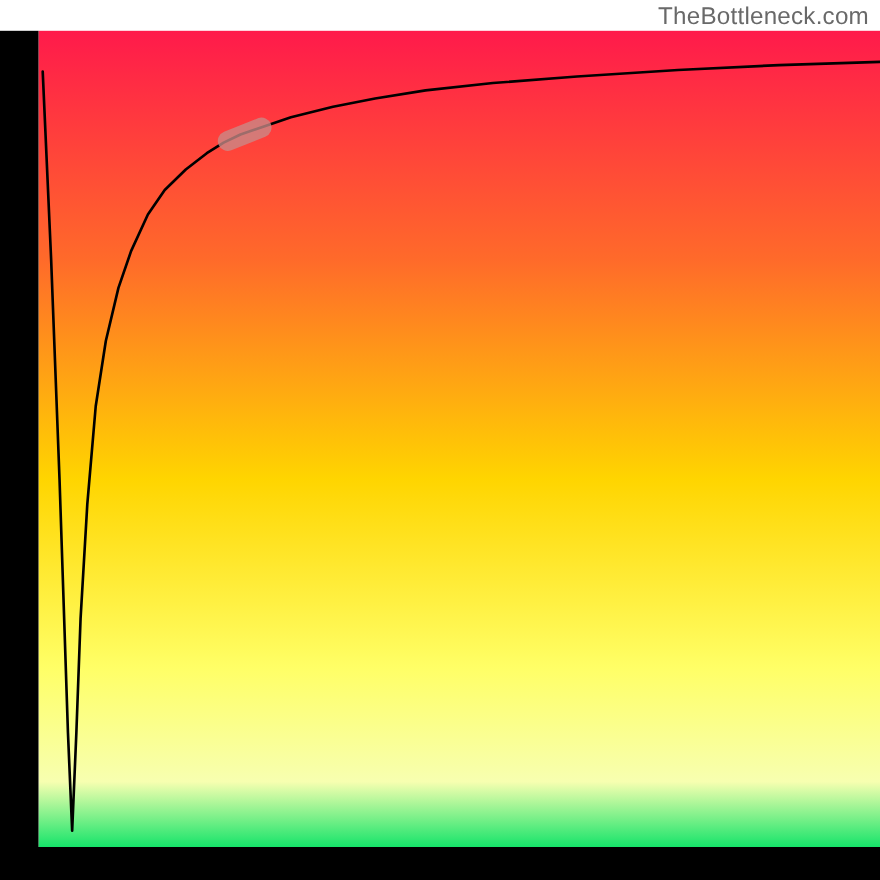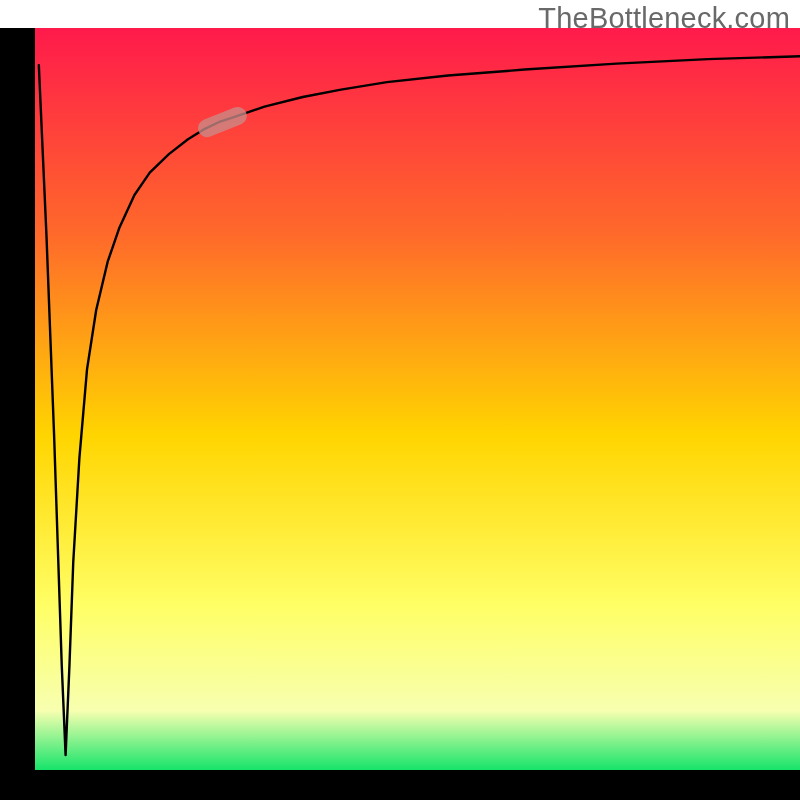--- a/index.html
+++ b/index.html
@@ -8,21 +8,21 @@
     width: 800px;
     height: 800px;
     overflow: hidden;
     background: #fff;
     font-family: Arial, Helvetica, sans-serif;
   }
   .attribution {
     position: absolute;
     top: 2px;
     right: 10px;
-    font-size: 29px;
+    font-size: 22px;
     color: #696969;
     font-weight: 400;
     letter-spacing: 0.2px;
     z-index: 10;
   }
   .plot-wrap {
     position: absolute;
     left: 0;
     top: 0;
     width: 800px;

